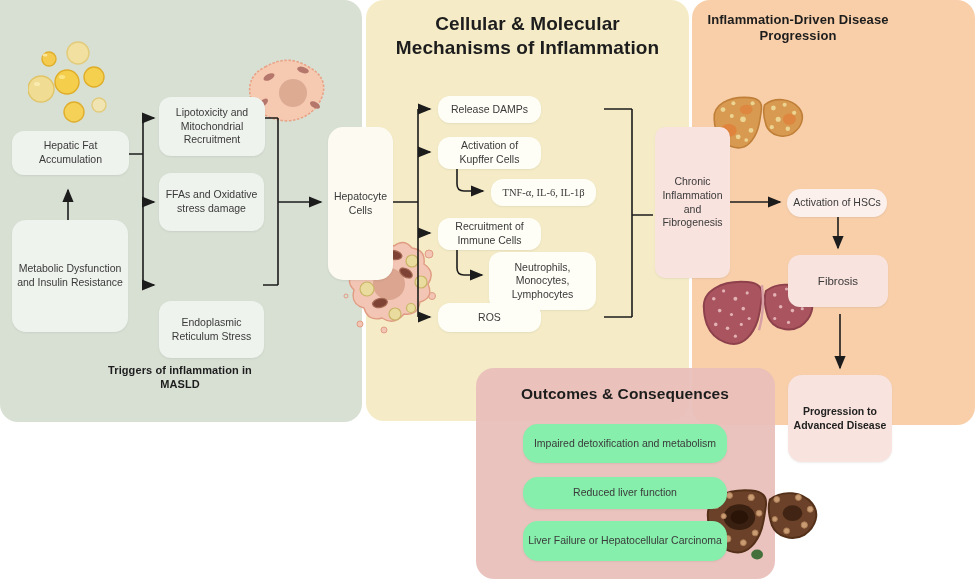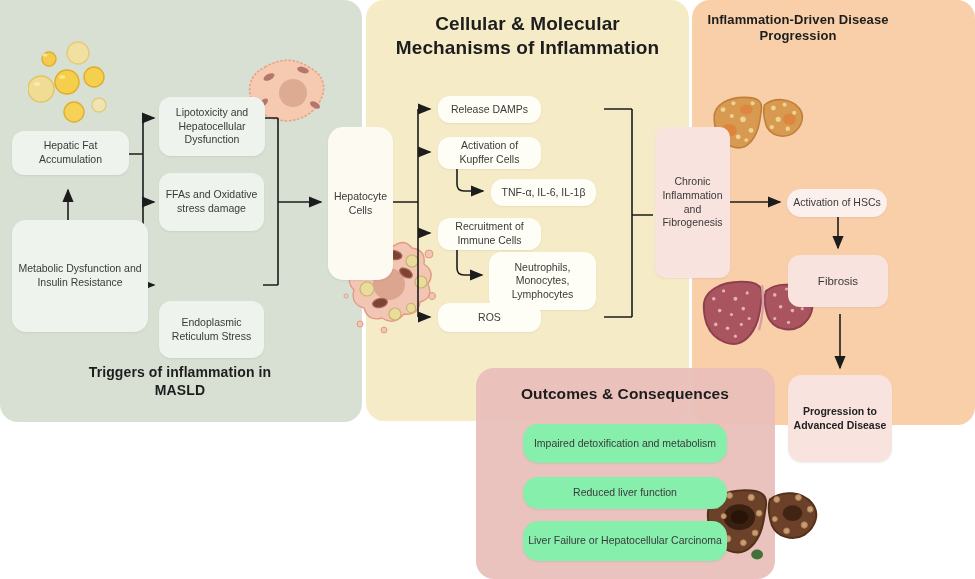--- a/index.html
+++ b/index.html
@@ -40,21 +40,21 @@
   <div class="panel" style="left:476px;top:368px;width:299px;height:211px;background:rgba(233,191,186,0.94);"></div>
 
   <div class="panel-title" style="left:380px;top:12px;width:295px;font-size:19px;">
     <span>Cellular &amp; Molecular</span><br>
     <span>Mechanisms of Inflammation</span>
   </div>
   <div class="panel-title" style="left:666px;top:12px;width:264px;font-size:13px;">
     <span>Inflammation-Driven Disease</span><br>
     <span>Progression</span>
   </div>
-  <div class="panel-title" style="left:30px;top:364px;width:300px;font-size:14px;">
+  <div class="panel-title" style="left:30px;top:364px;width:300px;font-size:11px;">
     <span>Triggers of inflammation in</span><br>
     <span>MASLD</span>
   </div>
   <div class="panel-title" style="left:500px;top:384px;width:250px;font-size:15.5px;">Outcomes &amp; Consequences</div>
 
   <svg class="illu" style="left:28px;top:36px;" width="85" height="90" viewBox="0 0 85 90">
     <g stroke-width="1.4">
       <circle cx="21" cy="23" r="7" fill="#f4cb4e" stroke="#dfae2c"></circle>
       <circle cx="50" cy="17" r="11" fill="#f1e0a0" stroke="#e2cb7a"></circle>
       <circle cx="13" cy="53" r="13" fill="#f0dc92" stroke="#e0c468"></circle>
@@ -206,31 +206,31 @@
       <path d="M418,317 H430" marker-end="url(#ah)"></path>
       <path d="M457,166 V184 Q457,191 464,191 H483" marker-end="url(#ah)"></path>
       <path d="M457,247 V268 Q457,275 464,275 H482" marker-end="url(#ah)"></path>
       <path d="M604,109 H632 M604,317 H632 M632,109 V317 M632,215 H653"></path>
       <path d="M728,202 H780" marker-end="url(#ah)"></path>
       <path d="M838,217 V248" marker-end="url(#ah)"></path>
       <path d="M840,314 V368" marker-end="url(#ah)"></path>
     </g>
   </svg>
 
-  <div class="node green" style="left:12px;top:220px;width:136px;height:112px;border-radius:14px;">Metabolic Dysfunction and Insulin Resistance</div>
+  <div class="node green" style="left:12px;top:220px;width:116px;height:112px;border-radius:14px;">Metabolic Dysfunction and Insulin Resistance</div>
   <div class="node green" style="left:12px;top:131px;width:117px;height:44px;">Hepatic Fat Accumulation</div>
-  <div class="node green" style="left:159px;top:97px;width:106px;height:59px;">Lipotoxicity and Hepatocellular Dysfunction</div>
+  <div class="node green" style="left:159px;top:97px;width:106px;height:59px;">Lipotoxicity and Mitochondrial Recruitment</div>
   <div class="node green" style="left:159px;top:173px;width:105px;height:58px;">FFAs and Oxidative stress damage</div>
   <div class="node green" style="left:159px;top:257px;width:105px;height:57px;margin-top:44px;">Endoplasmic Reticulum Stress</div>
 
   <div class="node white" style="left:328px;top:127px;width:65px;height:153px;">Hepatocyte Cells</div>
 
   <div class="node cream" style="left:438px;top:96px;width:103px;height:27px;">Release DAMPs</div>
   <div class="node cream" style="left:438px;top:137px;width:103px;height:32px;">Activation of Kupffer Cells</div>
-  <div class="node cream" style="left:491px;top:179px;width:105px;height:27px;">TNF-α, IL-6, IL-1β</div>
+  <div class="node cream" style="left:491px;top:179px;width:105px;height:27px;font-family:Liberation Serif, serif;">TNF-α, IL-6, IL-1β</div>
   <div class="node cream" style="left:438px;top:218px;width:103px;height:32px;">Recruitment of Immune Cells</div>
   <div class="node cream" style="left:489px;top:252px;width:107px;height:58px;">Neutrophils, Monocytes, Lymphocytes</div>
   <div class="node cream" style="left:438px;top:303px;width:103px;height:29px;">ROS</div>
 
   <div class="node pink1" style="left:655px;top:127px;width:75px;height:151px;border-radius:10px;">Chronic Inflammation and Fibrogenesis</div>
 
   <div class="node pink2" style="left:787px;top:189px;width:100px;height:28px;">Activation of HSCs</div>
   <div class="node pink1" style="left:788px;top:255px;width:100px;height:52px;font-size:11.5px;">Fibrosis</div>
   <div class="node pink1 bold" style="left:788px;top:375px;width:104px;height:87px;border-radius:14px;">Progression to Advanced Disease</div>
 

